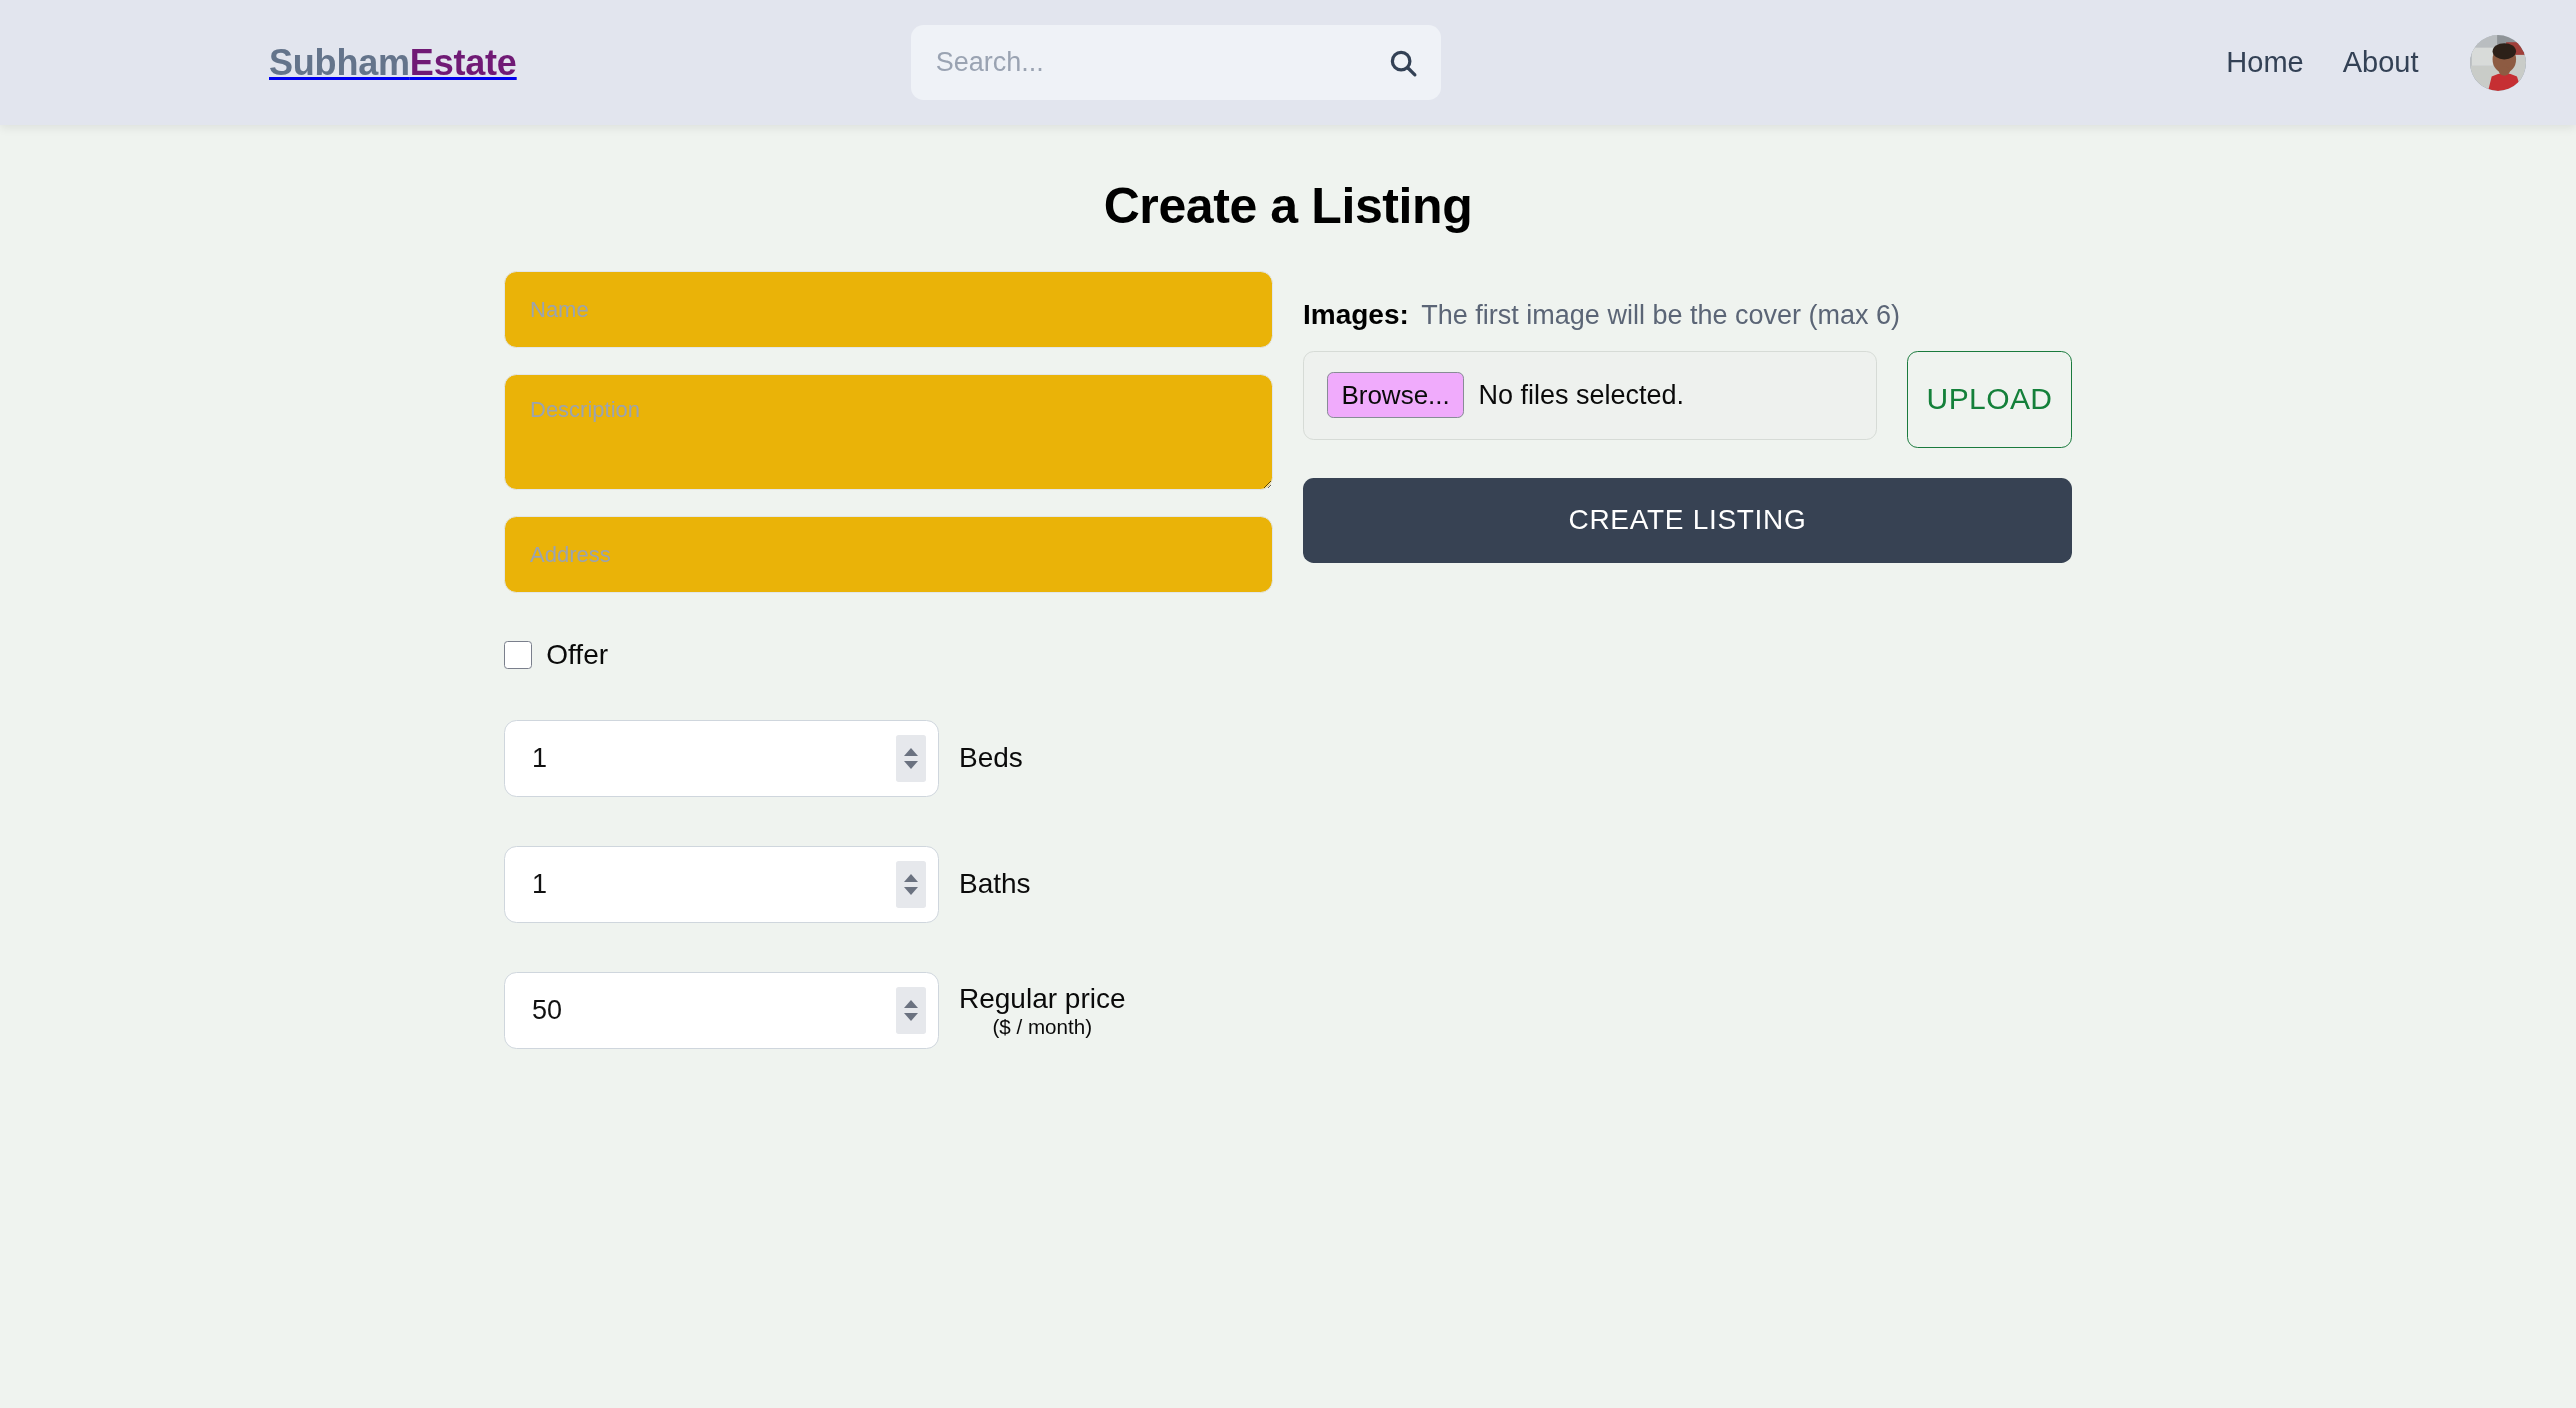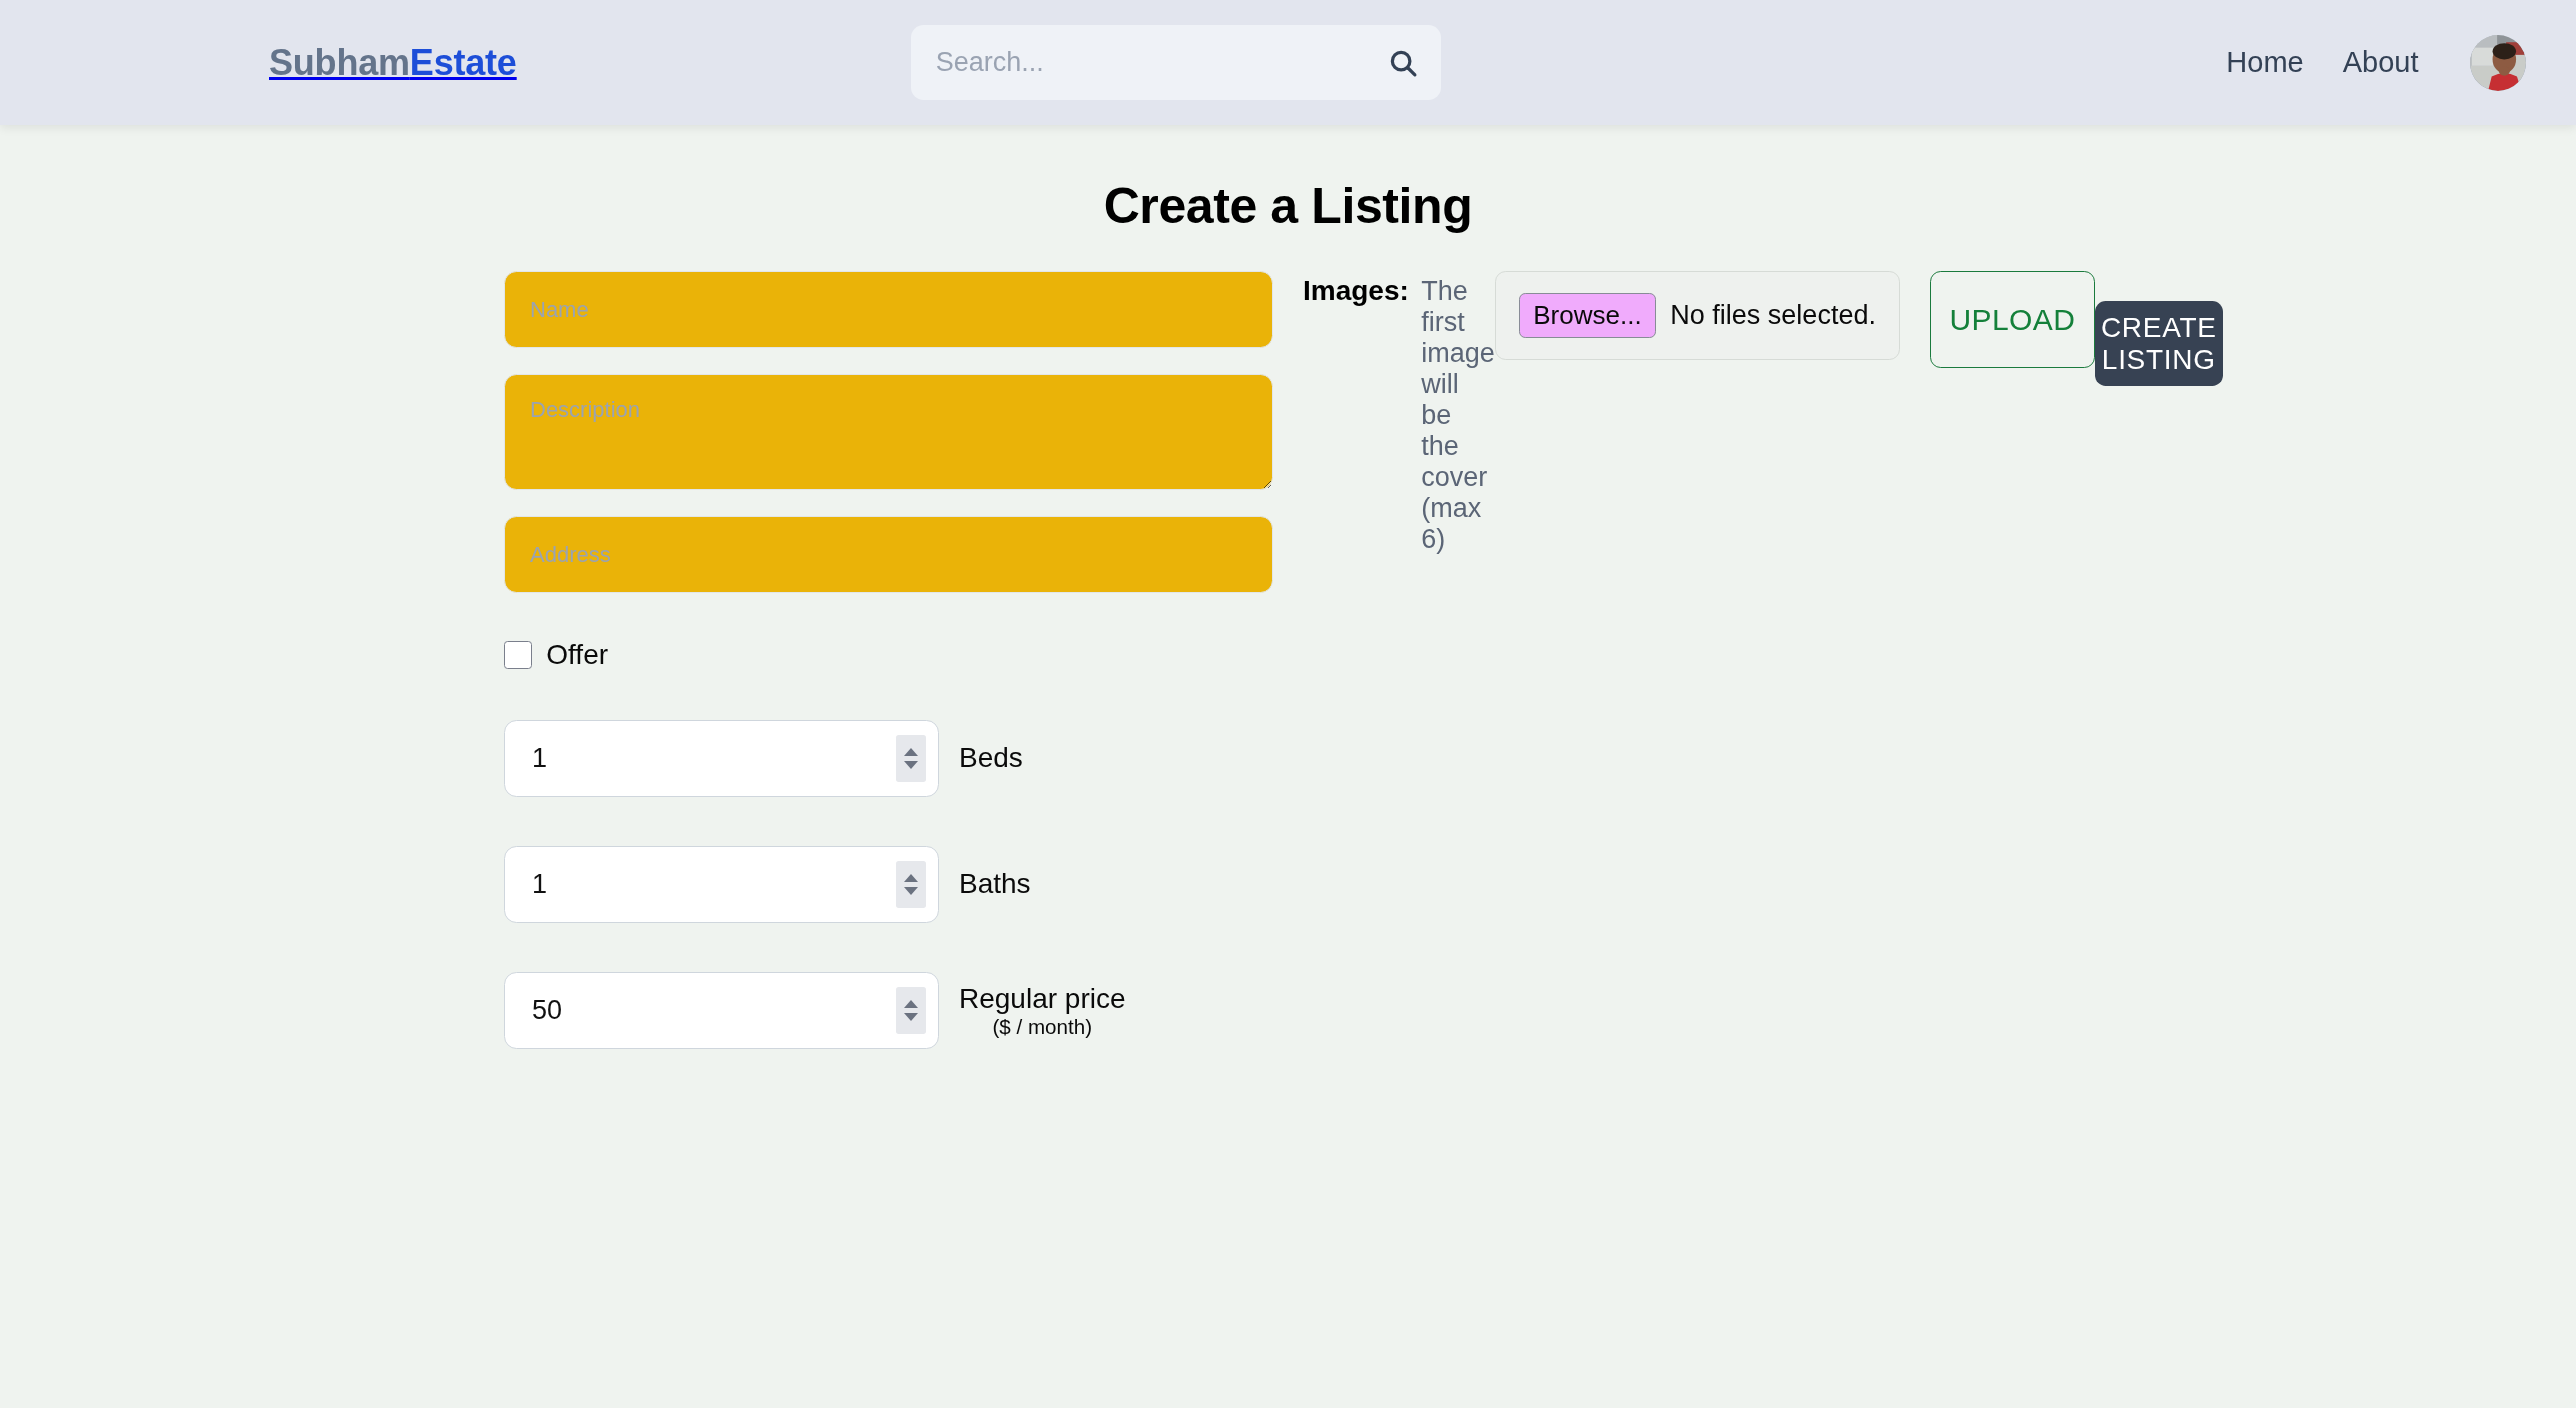--- a/index.html
+++ b/index.html
@@ -32,21 +32,21 @@
     justify-content: space-between;
   }
   .brand {
     font-size: 36px;
     font-weight: 700;
     letter-spacing: -0.2px;
     white-space: nowrap;
     flex: 0 0 auto;
   }
   .brand .b1 { color: #64748b; }
-  .brand .b2 { color: #1d4ed8; }
+  .brand .b2 { color: #701a75; }
 
   .search-form {
     background: #eff2f7;
     border-radius: 12.5px;
     width: 530px;
     height: 75px;
     display: flex;
     align-items: center;
     padding: 0 23px 0 23px;
     margin-left: 394px;
@@ -103,21 +103,21 @@
   }
   .form {
     display: flex;
     gap: 30px;
     justify-content: center;
     max-width: 1558px;
     margin: 0 auto;
     padding: 0 18px;
   }
   .col-left { width: 769px; flex: 0 0 769px; display: flex; flex-direction: column; gap: 26px; }
-  .col-right { width: 769px; flex: 0 0 769px; display: flex; flex-direction: row; }
+  .col-right { width: 769px; flex: 0 0 769px; display: flex; flex-direction: column; margin-top: 24px; }
 
   .text-input {
     background: #eab308;
     border: 0.9px solid #e2e6e9;
     border-radius: 12.5px;
     padding: 21.5px 25px;
     font-size: 22px;
     font-family: "Liberation Sans", sans-serif;
     color: #111827;
     width: 100%;

